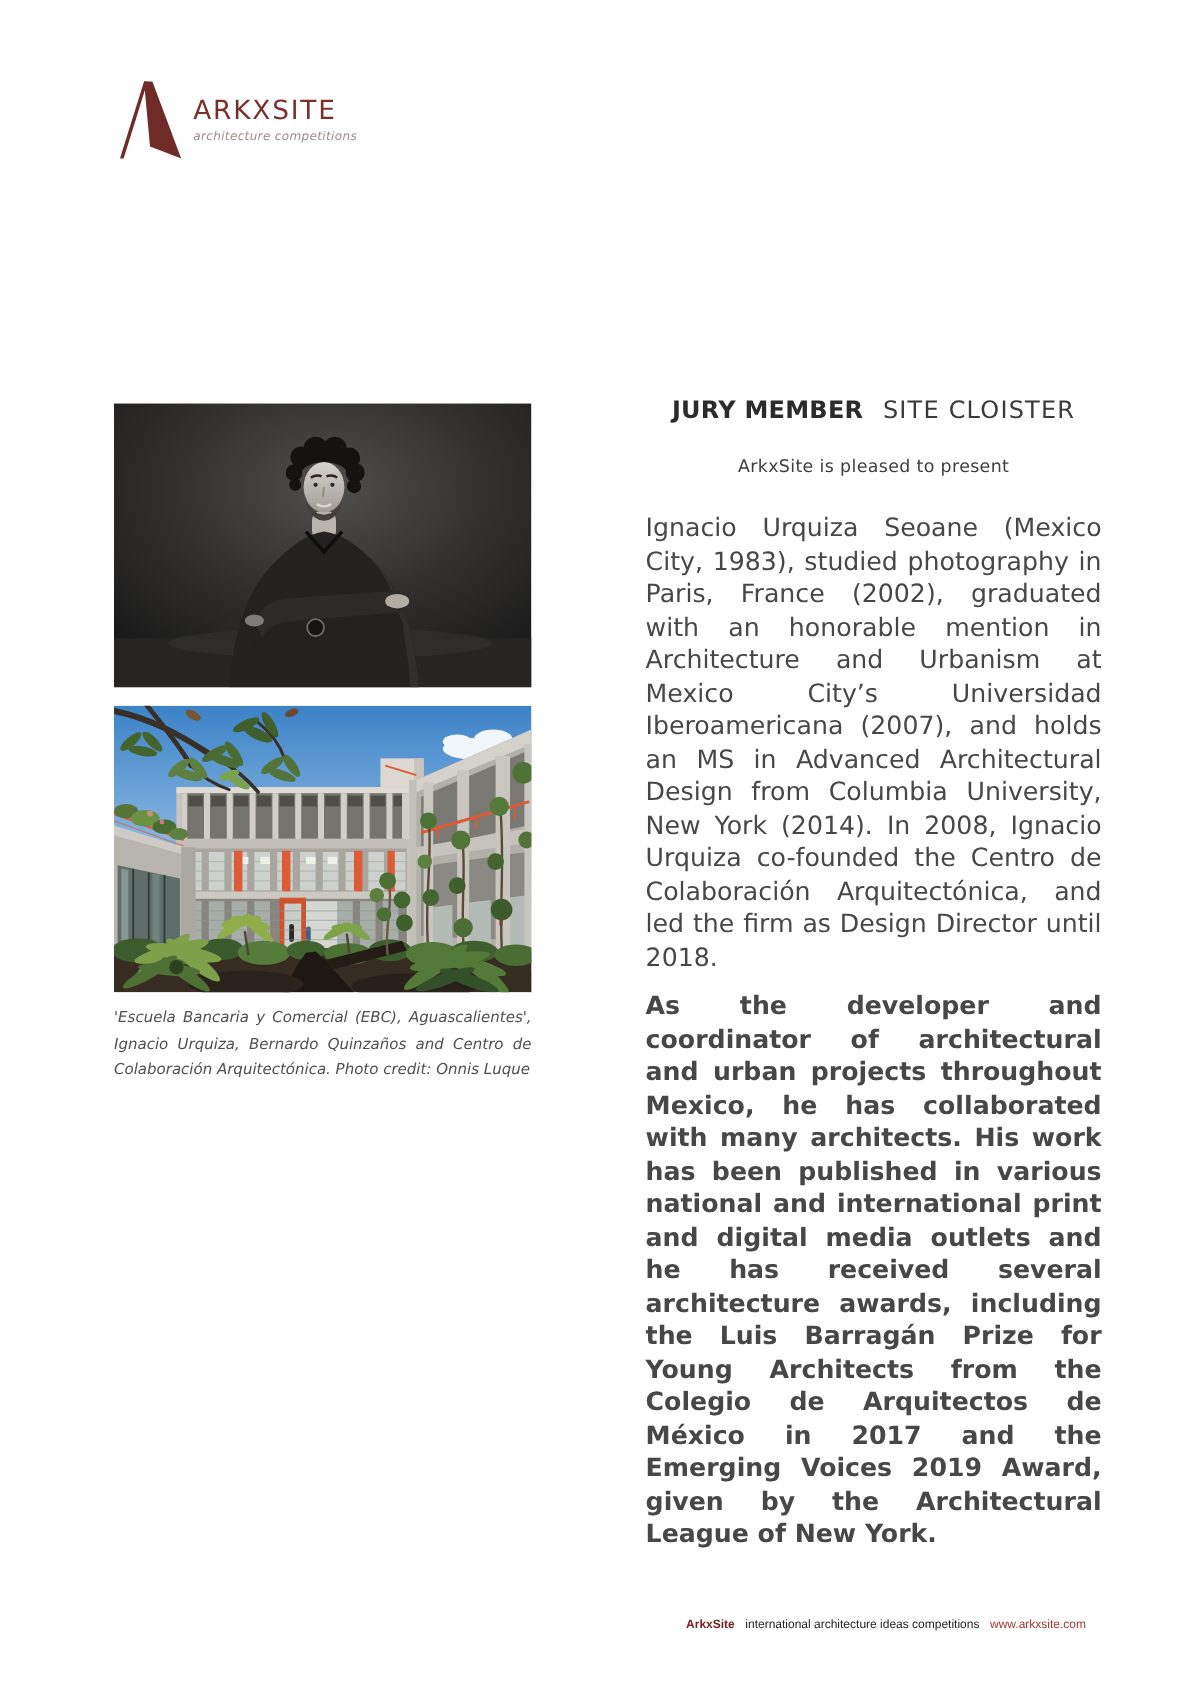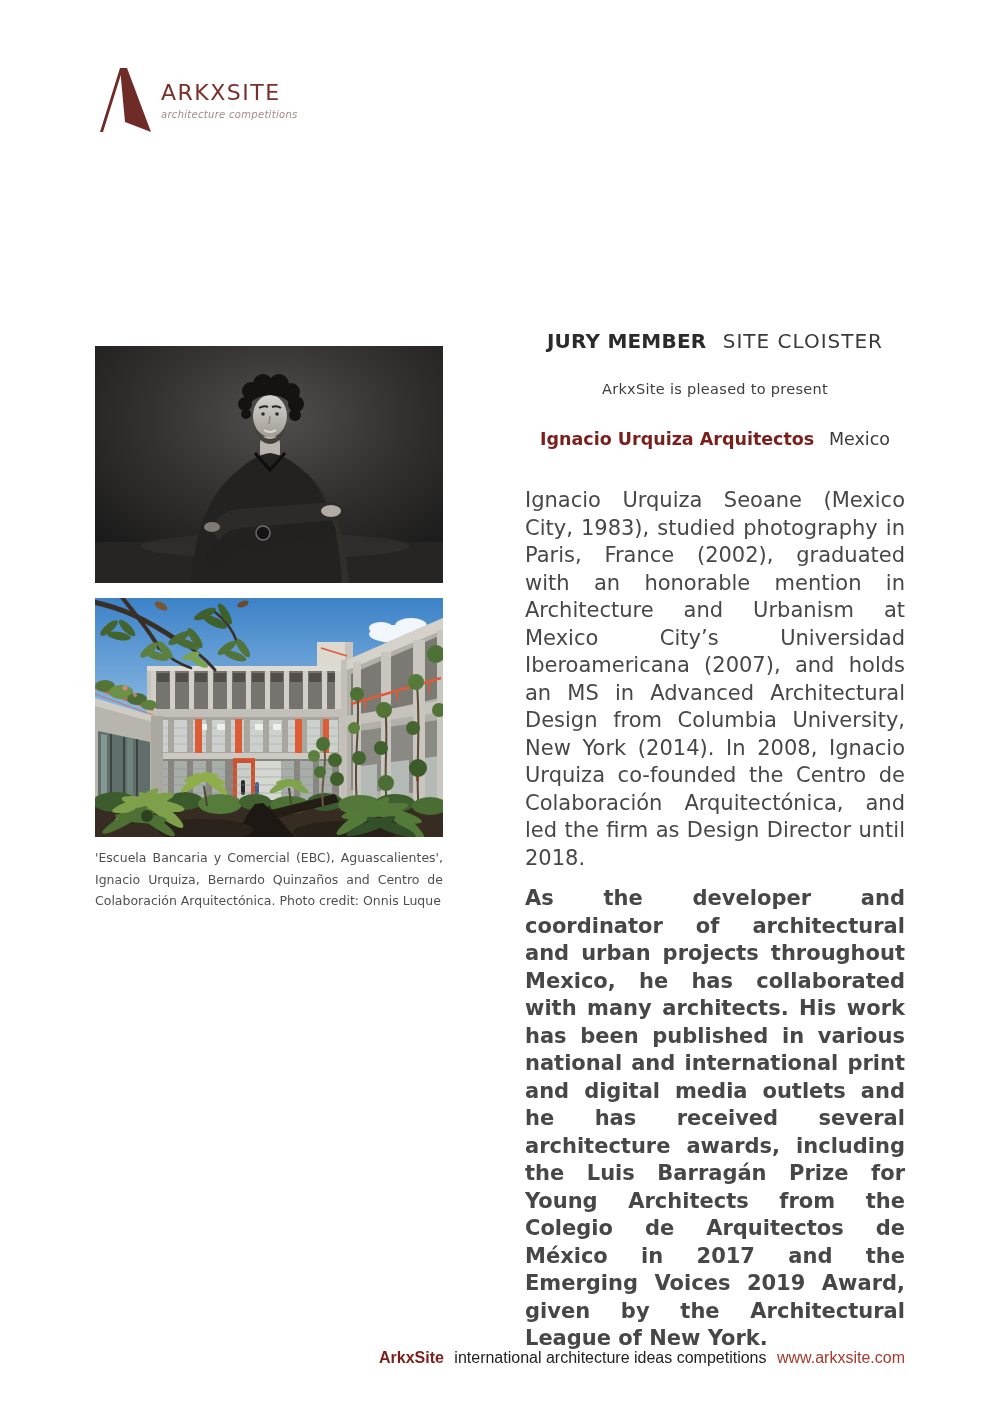--- a/index.html
+++ b/index.html
@@ -7,43 +7,43 @@
         font-family:"DejaVu Sans",sans-serif;overflow:hidden;}
 
   
   .logo{position:absolute;left:94px;top:66px;display:flex;align-items:flex-start;gap:9px;}
   .logo-mark{display:block;}
   .logo-text{padding-top:16px;}
   .brand{font-size:22px;letter-spacing:1.5px;line-height:1;color:var(--maroon,#7b2f2b);}
   .tagline{font-size:10px;letter-spacing:.3px;margin-top:5px;color:#a18c87;font-style:italic;}
 
   
-  .left-col{position:absolute;left:95px;top:346px;width:348px;}
+  .left-col{position:absolute;left:95px;top:336px;width:348px;font-style:italic;}
   .photo{width:348px;overflow:hidden;line-height:0;}
   .photo.portrait{height:237px;margin-bottom:15px;}
   .photo.courtyard{height:239px;}
   .caption{margin:10px 0 0 0;font-size:12.5px;line-height:21.5px;color:#4f4f4f;
            text-align:justify;}
 
   
-  .right-col{position:absolute;left:525px;top:329px;width:380px;}
+  .right-col{position:absolute;left:538px;top:329px;width:380px;}
   .title{margin:0 0 28px 0;text-align:center;font-size:20px;line-height:24px;font-weight:400;white-space:nowrap;}
   .t-bold{font-weight:bold;color:var(--title-color,#2b2b2b);letter-spacing:.2px;}
   .t-reg{color:#3a3a3a;margin-left:10px;letter-spacing:1px;}
   .intro{margin:0 0 30px 0;text-align:center;font-size:14.5px;color:#3d3d3d;letter-spacing:.3px;}
   .name-line{margin:0 0 36px 0;text-align:center;font-size:17.5px;line-height:24px;font-weight:400;white-space:nowrap;}
   .name{font-weight:bold;color:var(--dark-maroon,#7a1f1c);}
   .country{color:#3a3a3a;margin-left:9px;}
   .bio p{margin:0 0 13px 0;font-size:21px;line-height:27.5px;color:var(--text-color,#474747);
          text-align:justify;}
   .bio p:last-child{margin-bottom:0;font-weight:bold;}
 
   
   .footer{position:absolute;top:1349px;right:95px;font-family:"Liberation Sans",sans-serif;
-          font-size:16px;white-space:nowrap;}
+          font-size:10px;white-space:nowrap;}
   .f-brand{font-weight:bold;color:var(--dark-maroon,#7a1f1c);}
   .f-text{color:#222222;margin-left:6px;}
   .f-url{color:var(--url-red,#a5392e);margin-left:6px;text-decoration:none;cursor:pointer;}
 </style>
 </head>
 <body>
 
 <div class="page">
 
   <header class="logo">
@@ -394,24 +394,20 @@
 
     <p class="caption">'Escuela Bancaria y Comercial (EBC), Aguascalientes', Ignacio Urquiza, Bernardo Quinzaños and Centro de Colaboración Arquitectónica. Photo credit: Onnis Luque</p>
   </div>
 
   <div class="right-col">
     <h1 class="title">
       <span class="t-bold">JURY MEMBER</span>
       <span class="t-reg">SITE CLOISTER</span>
     </h1>
     <p class="intro">ArkxSite is pleased to present</p>
-    <h2 class="name-line">
-      <span class="name">Ignacio Urquiza Arquitectos</span>
-      <span class="country">Mexico</span>
-    </h2>
     <div class="bio">
       <p>Ignacio Urquiza Seoane (Mexico City, 1983), studied photography in Paris, France (2002), graduated with an honorable mention in Architecture and Urbanism at Mexico City’s Universidad Iberoamericana (2007), and holds an MS in Advanced Architectural Design from Columbia University, New York (2014).  In 2008, Ignacio Urquiza co-founded the Centro de Colaboración Arquitectónica, and led the firm as Design Director until 2018.</p>
       <p>As the developer and coordinator of architectural and urban projects throughout Mexico, he has collaborated with many architects.  His work has been published in various national and international print and digital media outlets and he has received several architecture awards, including the Luis Barragán Prize for Young Architects from the Colegio de Arquitectos de México in 2017 and the Emerging Voices 2019 Award, given by the Architectural League of New York.</p>
     </div>
   </div>
 
   <footer class="footer">
     <span class="f-brand">ArkxSite</span>
     <span class="f-text">international architecture ideas competitions</span>
     <a class="f-url">www.arkxsite.com</a>

